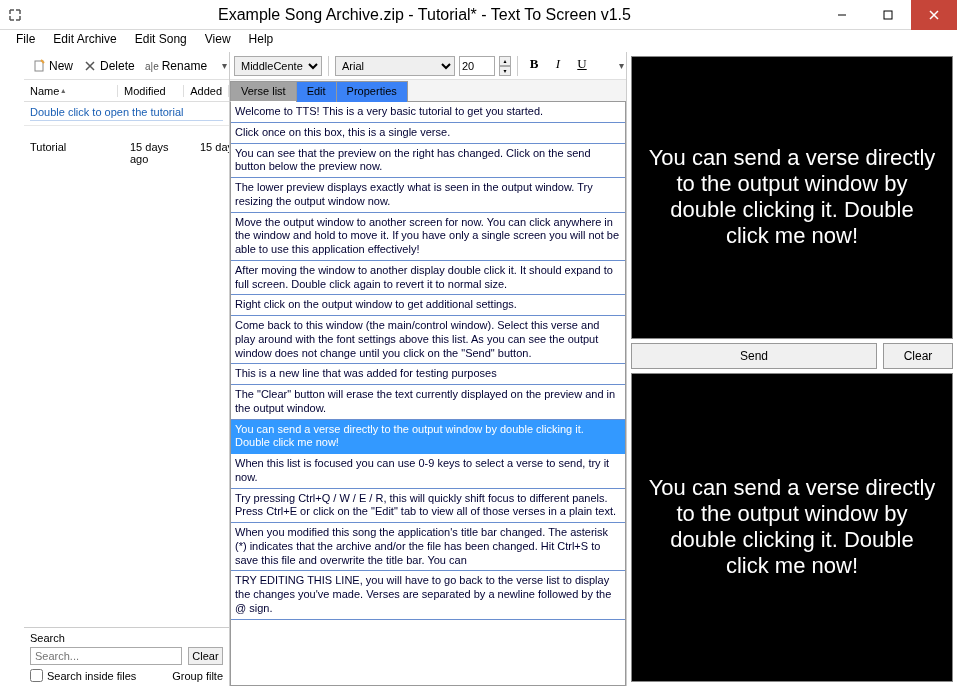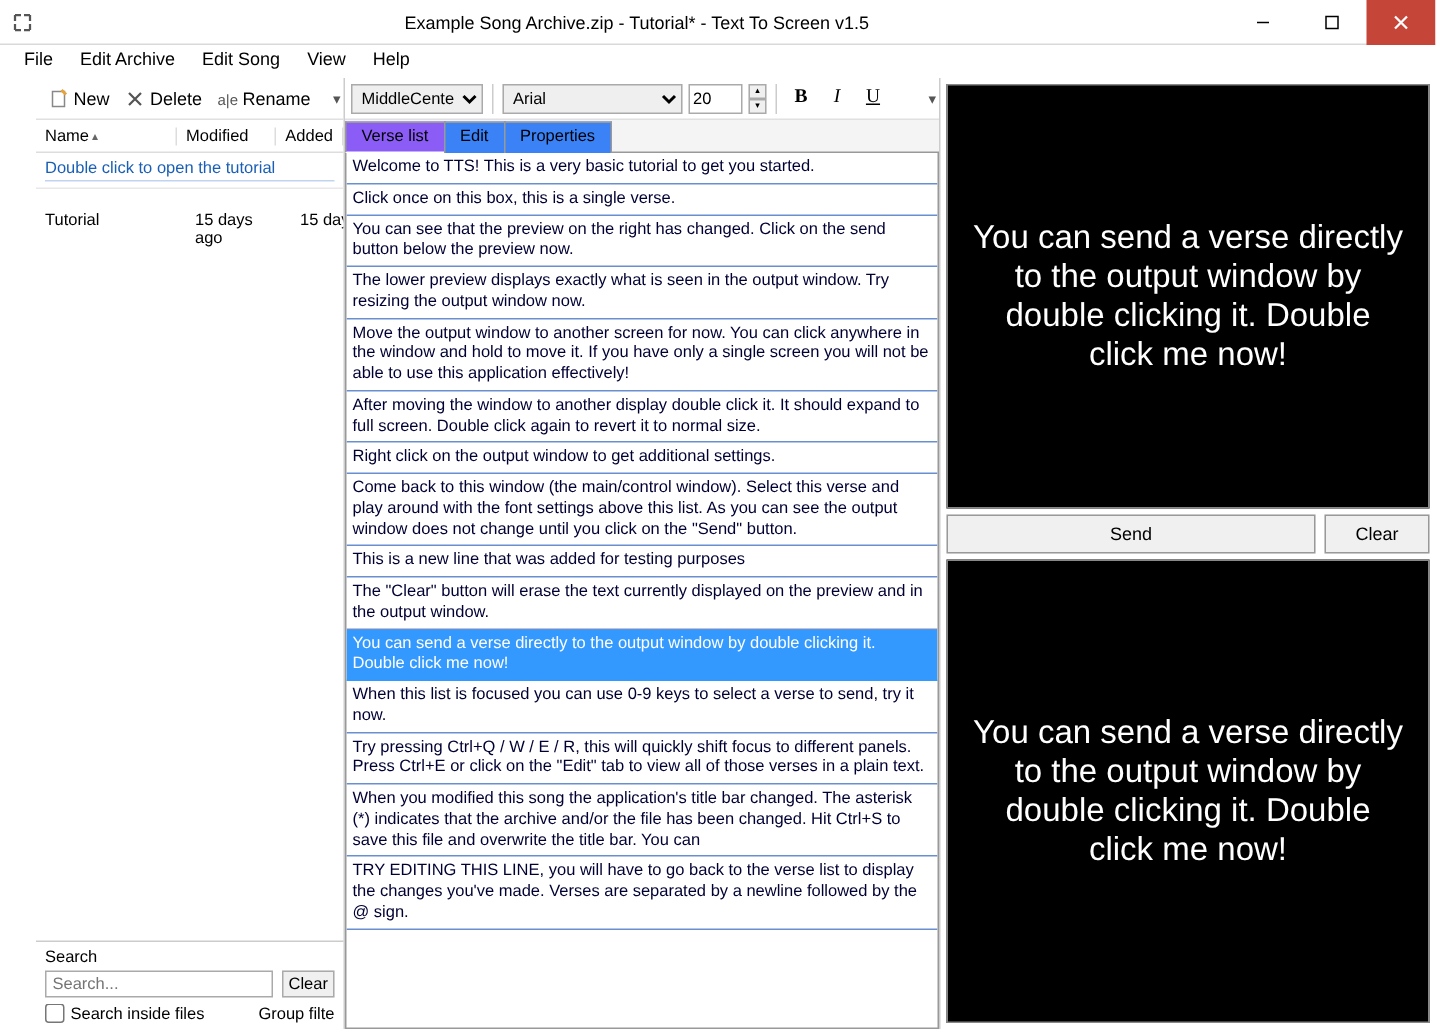--- a/index.html
+++ b/index.html
@@ -1,20 +1,20 @@
 <!DOCTYPE html>
 <html><head>
 <meta charset="utf-8">
 <style>
 * { box-sizing: border-box; margin: 0; padding: 0; font-family: "Segoe UI", Tahoma, sans-serif; }
 body { width: 957px; height: 686px; background: #fff; overflow: hidden; }
 
 .titlebar { height: 30px; background: #fff; display: flex; align-items: center; border-bottom: 1px solid #d9d9d9; }
 .titlebar-icon { width: 30px; height: 30px; display: flex; align-items: center; justify-content: center; color: #555; }
-.titlebar-title { flex: 1; text-align: center; font-size: 12px; color: #000; }
+.titlebar-title { flex: 1; text-align: center; font-size: 16px; color: #000; }
 .titlebar-btns { display: flex; }
 .titlebar-btn { width: 46px; height: 30px; display: flex; align-items: center; justify-content: center; font-size: 14px; }
 .titlebar-btn.close { background: #c64539; color: #fff; }
 .titlebar-btn:not(.close) { color: #000; }
 
 .menubar { height: 22px; display: flex; align-items: flex-start; padding: 0 8px; gap: 2px; font-size: 12px; }
 .menubar-item { padding: 2px 8px; cursor: default; }
 
 .content { display: flex; height: calc(686px - 30px - 22px); }
 
@@ -61,21 +61,21 @@
 .spin-btns { display: inline-flex; flex-direction: column; height: 20px; }
 .spin-btns div { width: 12px; height: 10px; border: 1px solid #aaa; font-size: 6px; line-height: 8px; text-align: center; background: #f0f0f0;}
 .sep { width: 1px; height: 20px; background: #ccc; margin: 0 2px; }
 .fmt-btn { width: 20px; height: 20px; font-size: 13px; font-family: serif; text-align: center; }
 .fmt-btn.b { font-weight: bold; }
 .fmt-btn.i { font-style: italic; }
 .fmt-btn.u { text-decoration: underline; }
 
 .tabs { display: flex; height: 22px; border-bottom: 1px solid #999; font-size: 11px; background: #f4f4f4; }
 .tab { padding: 3px 10px; border: 1px solid #999; border-bottom: none; margin-right: -1px; background: #3b82f6; position: relative; top: 1px; }
-.tab.active { background: #8b5cf6; border-bottom: 1px solid #fff; }
+.tab.active { background: #a3a3a3; border-bottom: 1px solid #fff; }
 
 .verse-container { flex: 1; overflow-y: auto; overflow-x: hidden; border: 1px solid #999; border-top: none; margin: 0; }
 .verse { font-size: 11px; padding: 3px 4px; border-bottom: 1px solid #6a8fd0; color: #003; line-height: 1.25; }
 .verse.selected { background: #3399ff; color: #fff; border-bottom-color: #3399ff; }
 .verse-container::-webkit-scrollbar { width: 16px; }
 .verse-container::-webkit-scrollbar-track { background: #f0f0f0; }
 .verse-container::-webkit-scrollbar-thumb { background: #c8c8c8; border: 1px solid #aaa; }
 
 
 .right-panel { flex: 1; display: flex; flex-direction: column; padding: 4px; gap: 4px; }

